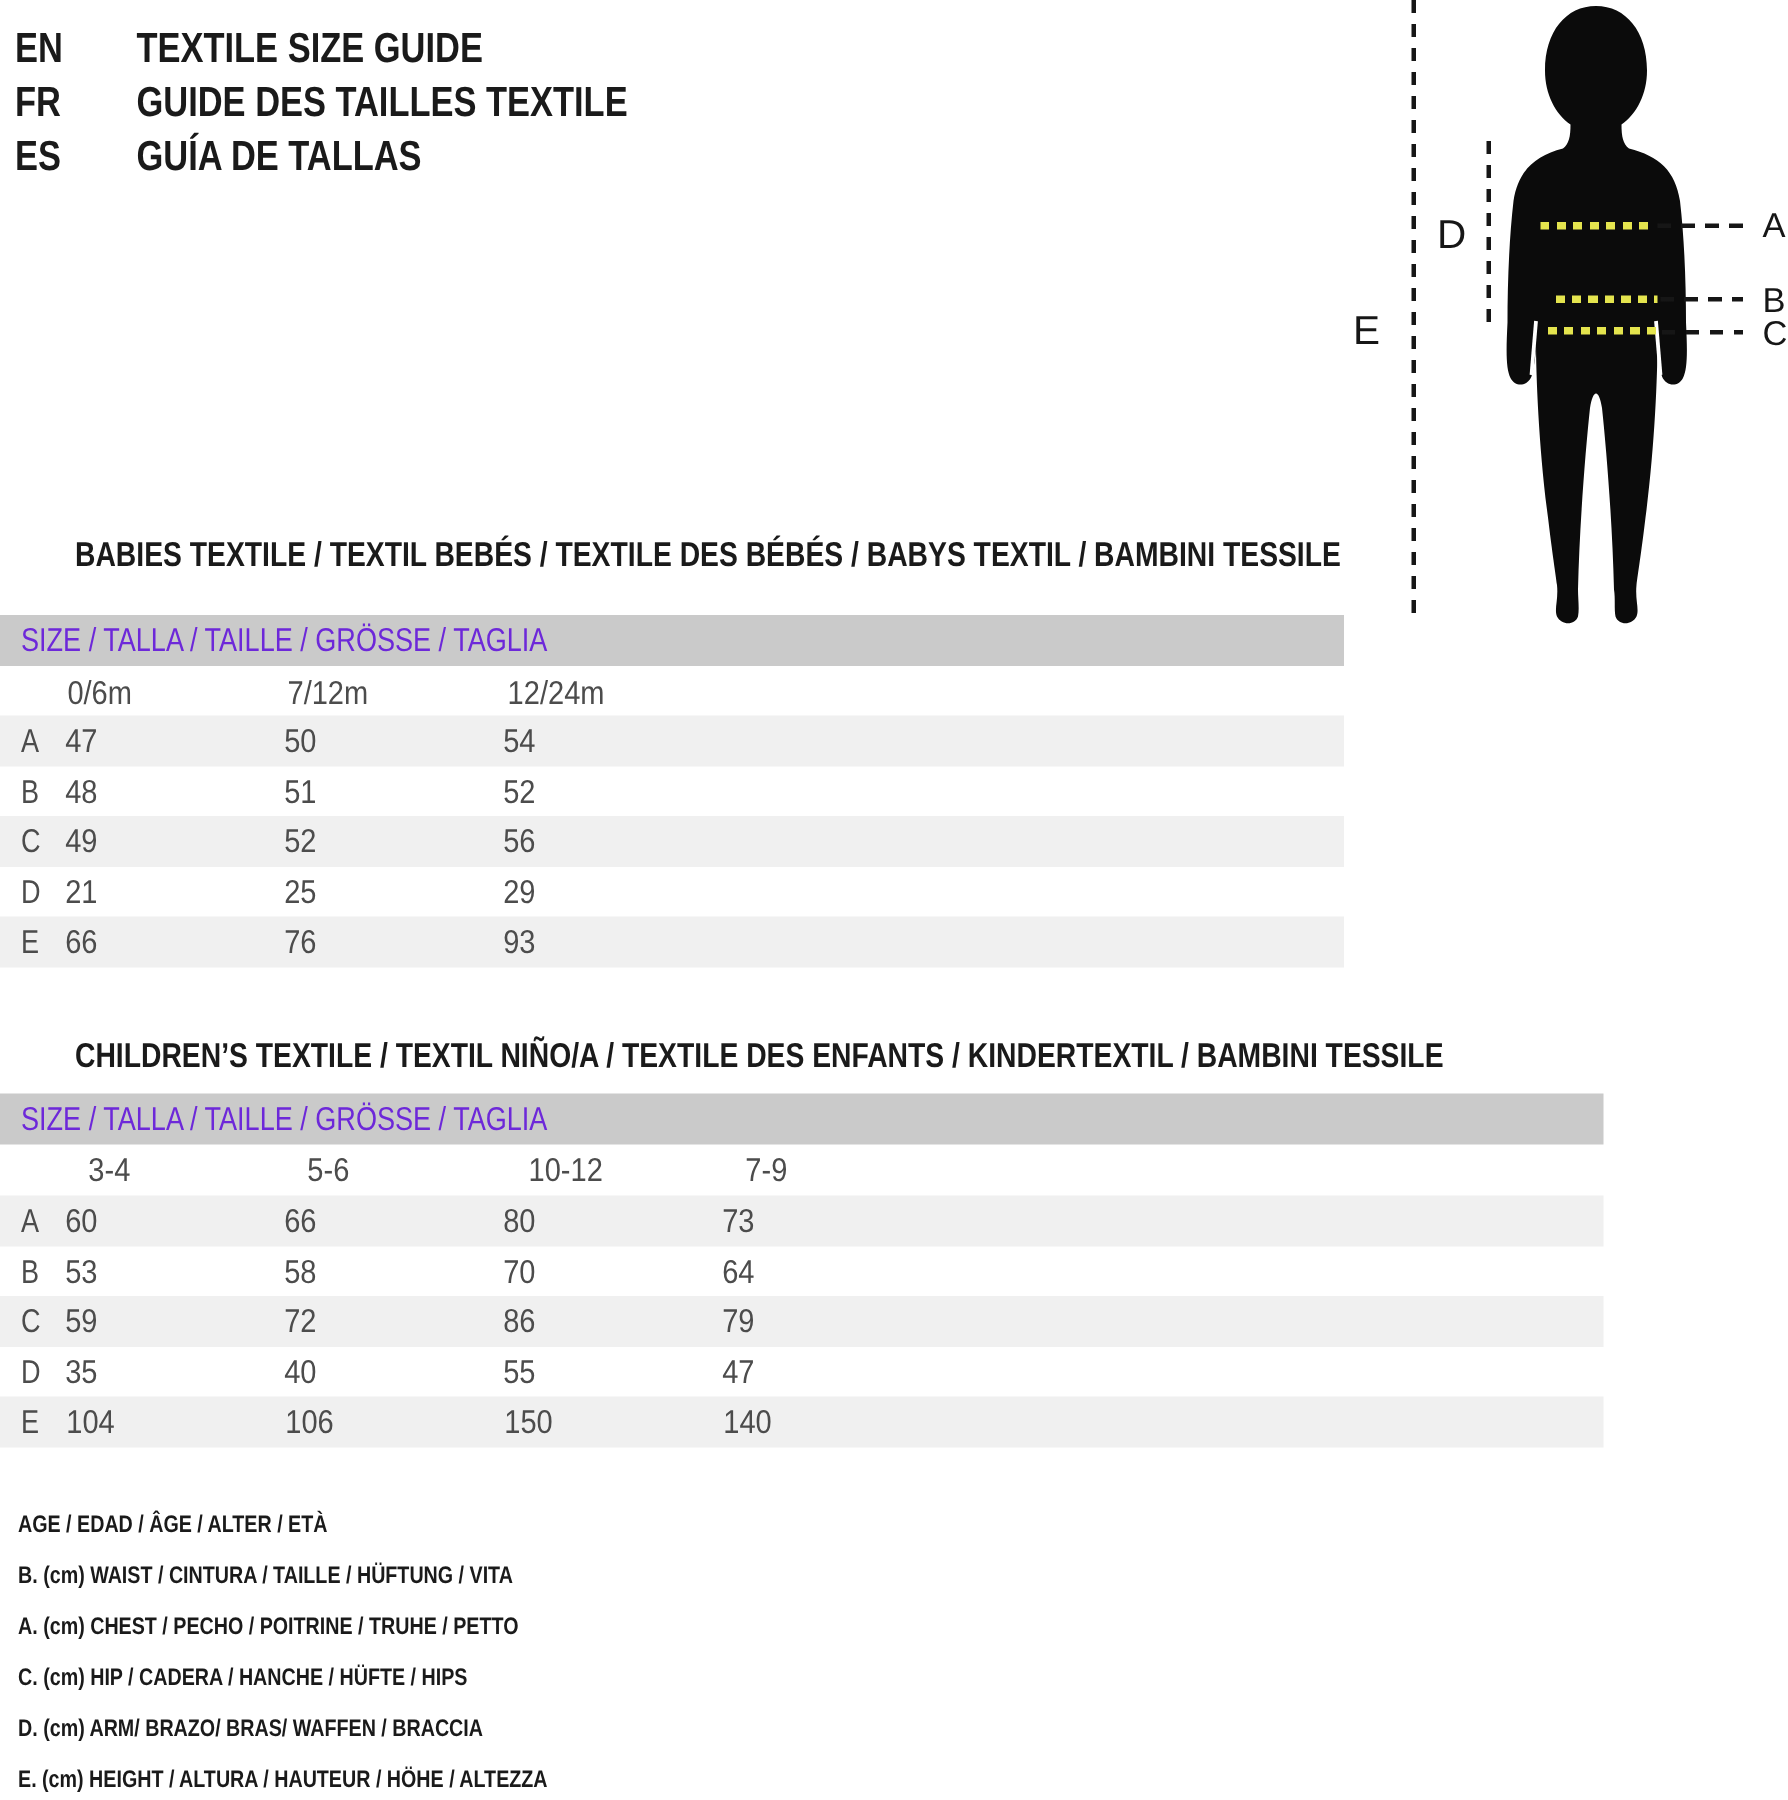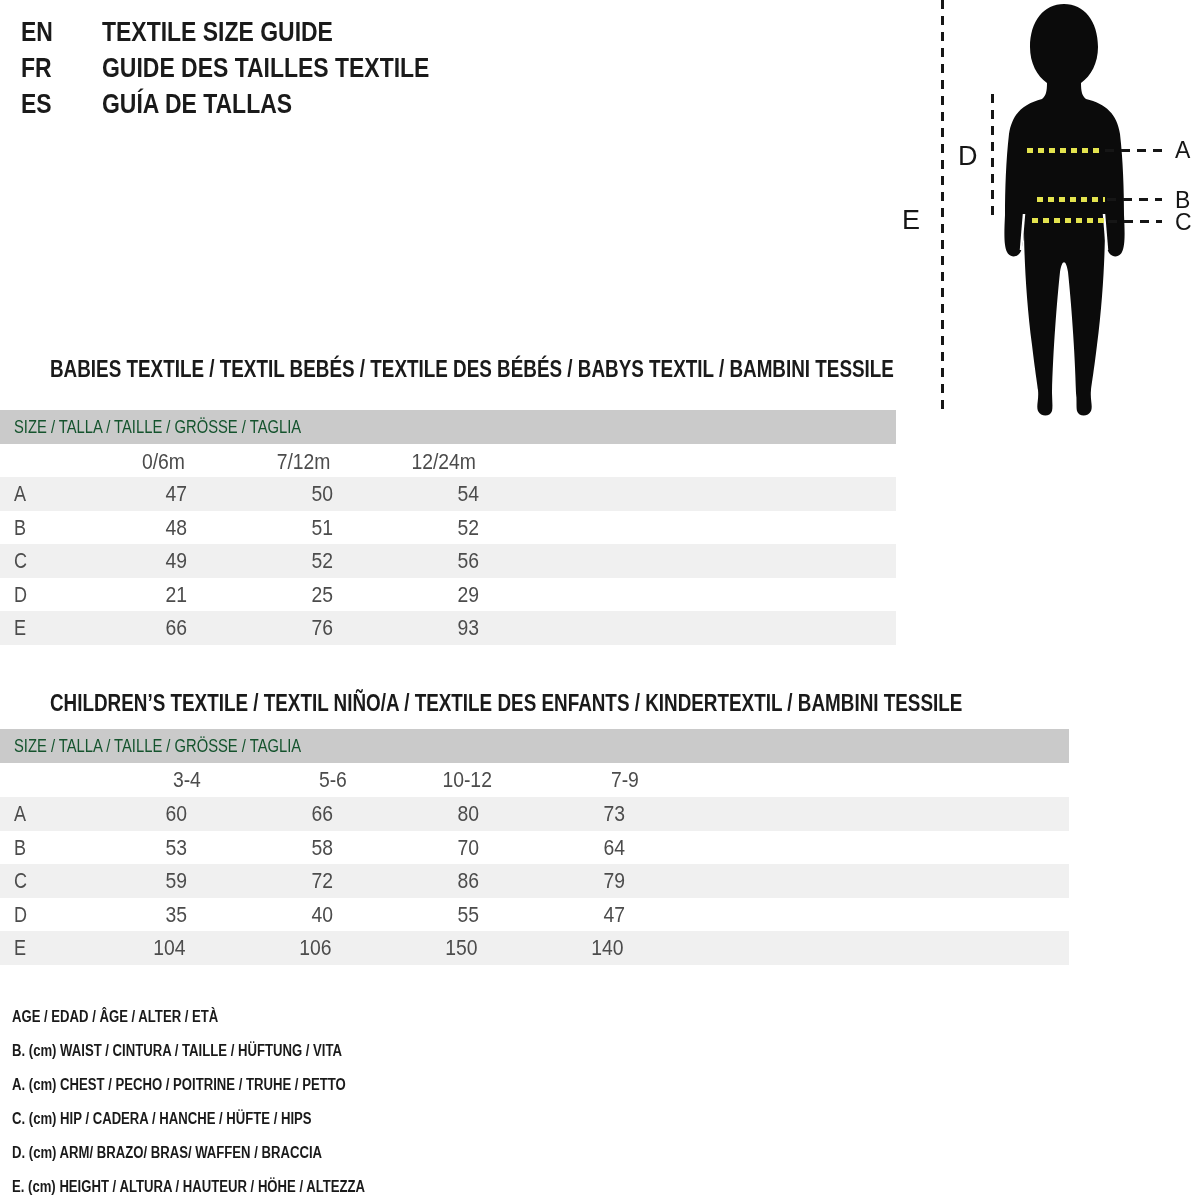--- a/index.html
+++ b/index.html
@@ -7,34 +7,34 @@
     position:relative;width:1192px;height:1200px;background:#ffffff;overflow:hidden;
     font-family:"Liberation Sans","DejaVu Sans",sans-serif;color:#1a1a1a;
   }
   
   .cond{display:inline-block;transform:scaleX(0.82);transform-origin:0 50%;white-space:nowrap;}
   .cond-c{display:inline-block;transform:scaleX(0.88);transform-origin:50% 50%;white-space:nowrap;}
 
   
   .lang-list{position:absolute;left:10px;top:14px;}
   .lang-row{display:flex;height:36px;line-height:36px;font-size:28px;font-weight:700;}
-  .lang-code{width:81px;margin-left:11px;}
+  .lang-code{width:81px;}
   
   .section-title{position:absolute;left:12px;font-size:23px;font-weight:700;line-height:26px;margin-left:38px;}
   
-  .size-bar{position:absolute;left:0;height:34px;line-height:34px;background:#cacaca;color:#14532d;
-            font-size:18px;font-weight:400;padding-left:14px;box-sizing:border-box;}
+  .size-bar{position:absolute;left:0;height:34px;line-height:34px;background:#cacaca;color:#6d28d9;
+            font-size:22px;font-weight:400;padding-left:14px;box-sizing:border-box;}
   
   .thead,.trow{position:absolute;left:0;display:flex;color:#4c4c4c;font-size:22px;font-weight:400;}
   .thead{height:31px;line-height:31px;}
   .rows{position:absolute;left:0;}
   .trow{position:relative;height:33.5px;line-height:33.5px;width:100%;}
   .trow.alt{background:#f0f0f0;}
   .rlabel{width:42px;padding-left:14px;box-sizing:border-box;}
-  .cell,.hcell{width:146px;text-align:right;}
+  .cell,.hcell{width:146px;text-align:left;}
   .hspacer{width:42px;}
   
   .legend{position:absolute;left:12px;top:1000px;}
   .legend-line{height:34px;line-height:34px;font-size:16px;font-weight:700;}
   
   .fig-svg{position:absolute;left:900px;top:0;}
   .vdash{position:absolute;width:3px;background:repeating-linear-gradient(to bottom,#161616 0 9px,transparent 9px 16px);}
   .hdash-k{position:absolute;height:3px;background:repeating-linear-gradient(to right,#161616 0 9px,transparent 9px 16px);}
   .hdash-y{position:absolute;height:5px;background:repeating-linear-gradient(to right,#e4e44e 0 6px,transparent 6px 11px);}
   .fig-label{position:absolute;font-weight:400;color:#161616;}

